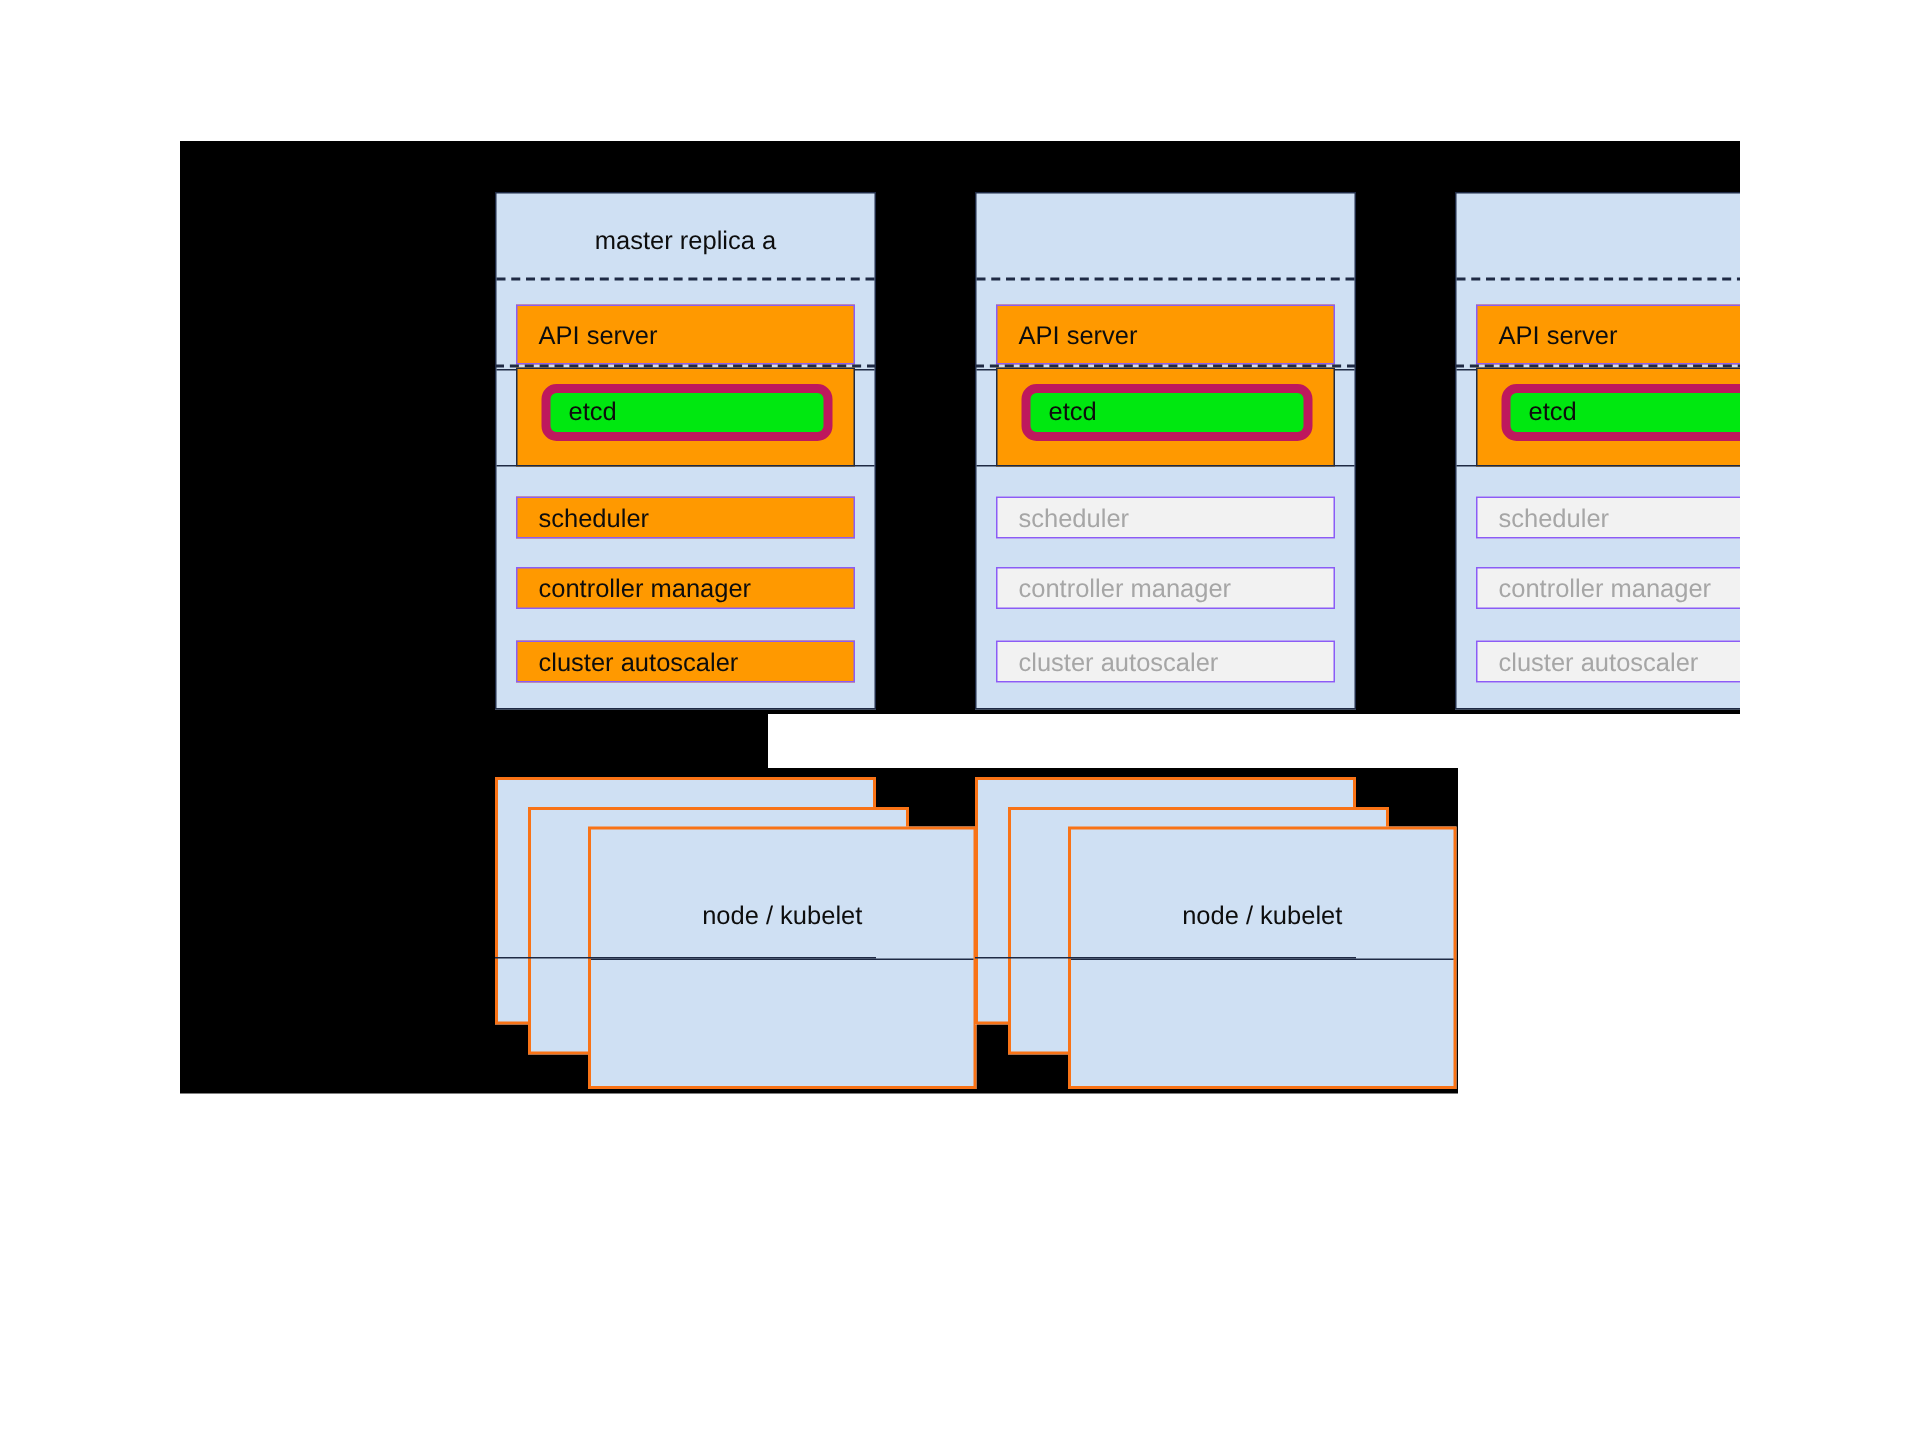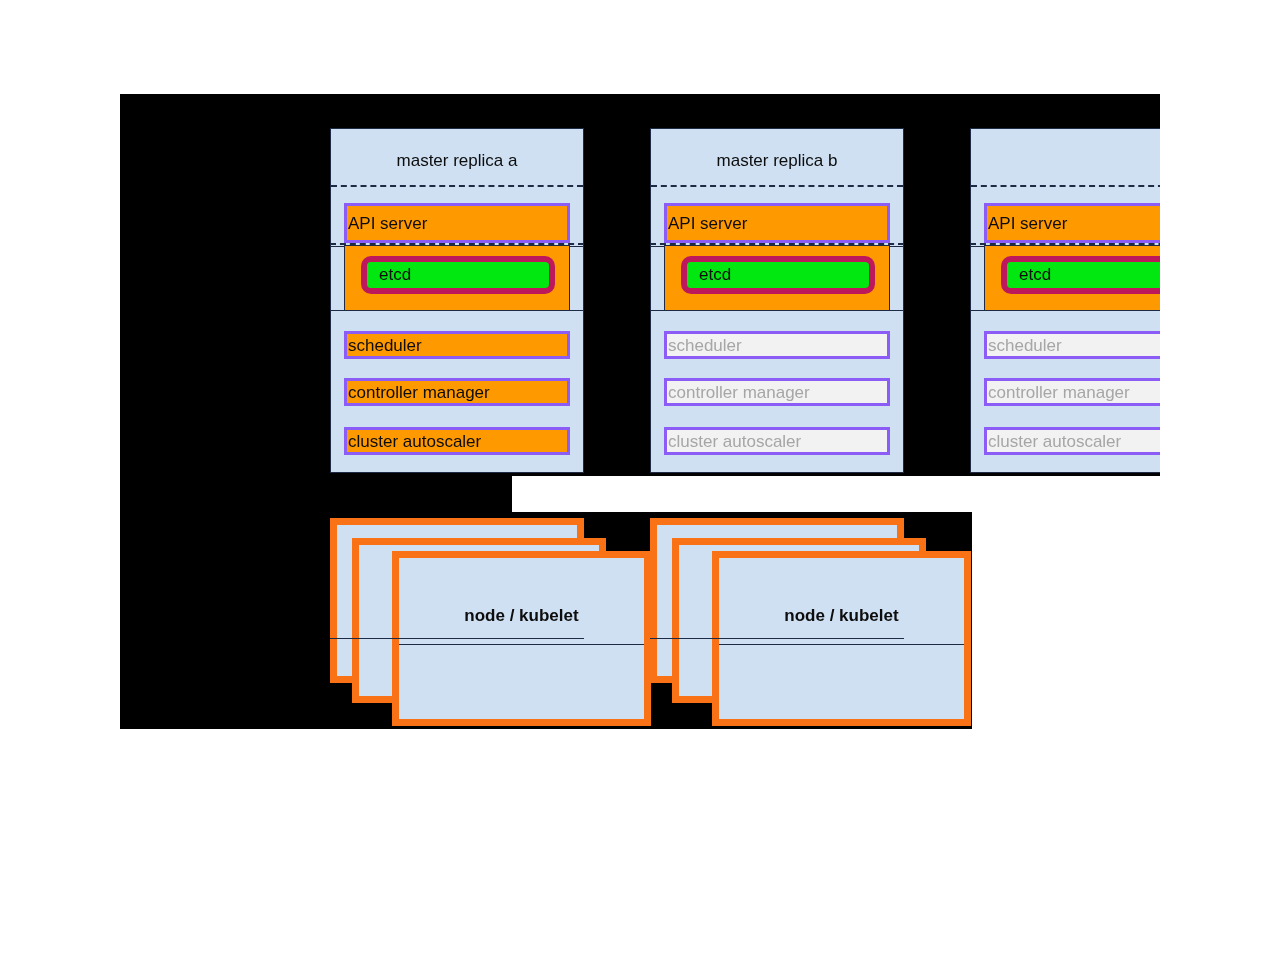--- a/index.html
+++ b/index.html
@@ -22,22 +22,21 @@
   .backdrop {
     position: absolute;
     background: #000000;
   }
 
   
   .box {
     position: absolute;
     box-sizing: border-box;
     background: #cfe0f3;
-    border: 7px solid #f97316;
-    font-weight: bold;
+    border: 2px solid #f97316;
   }
 
   .replica {
     position: absolute;
     box-sizing: border-box;
     background: #cfe0f3;
     border: 1px solid #1f2a44;
   }
   .replica-title {
     position: absolute;
@@ -62,26 +61,26 @@
     position: absolute;
     left: 0;
     right: 0;
     border-top: 1px solid #1f2a44;
     height: 0;
   }
 
   .comp {
     position: absolute;
     box-sizing: border-box;
-    border: 3px solid #8b5cf6;
+    border: 1px solid #8b5cf6;
     font-size: 17px;
     line-height: 1;
     display: flex;
     align-items: center;
-    padding-left: 1px;
+    padding-left: 14px;
     color: #0d0d0d;
   }
   .comp.active {
     background: #ff9900;
     color: #0d0d0d;
   }
   .comp.inactive {
     background: #f2f2f2;
     color: #a6a6a6;
   }
@@ -138,21 +137,20 @@
   <div class="dashed-sep" style="left:330px; width:254px; top:243px;"></div>
 
   <div class="etcd-wrap" style="left:344px; top:245px; width:226px; height:66px;"></div>
   <div class="etcd" style="left:361px; top:256px; width:194px; height:38px;">etcd</div>
 
   <div class="comp active" style="left:344px; top:331px; width:226px; height:28px;">scheduler</div>
   <div class="comp active" style="left:344px; top:378px; width:226px; height:28px;">controller manager</div>
   <div class="comp active" style="left:344px; top:427px; width:226px; height:28px;">cluster autoscaler</div>
 
   <div class="replica" style="left:650px; top:128px; width:254px; height:345px;">
-    <div class="replica-title">master replica b</div>
     <div class="dashed-sep" style="top:56px;"></div>
     <div class="hrule" style="top:117px;"></div>
     <div class="hrule" style="top:181px;"></div>
   </div>
   <div class="comp active" style="left:664px; top:203px; width:226px; height:40px;">API server</div>
   <div class="dashed-sep" style="left:650px; width:254px; top:243px;"></div>
   <div class="etcd-wrap" style="left:664px; top:245px; width:226px; height:66px;"></div>
   <div class="etcd" style="left:681px; top:256px; width:194px; height:38px;">etcd</div>
   <div class="comp inactive" style="left:664px; top:331px; width:226px; height:28px;">scheduler</div>
   <div class="comp inactive" style="left:664px; top:378px; width:226px; height:28px;">controller manager</div>

